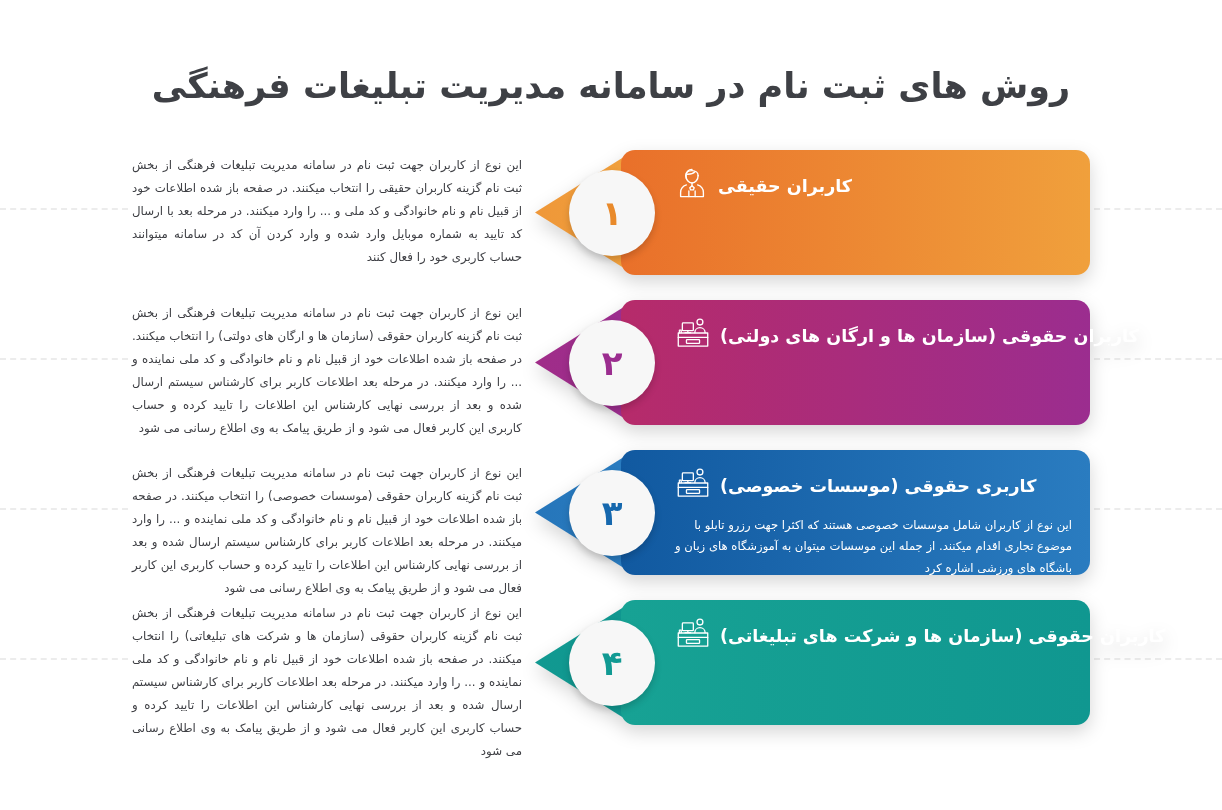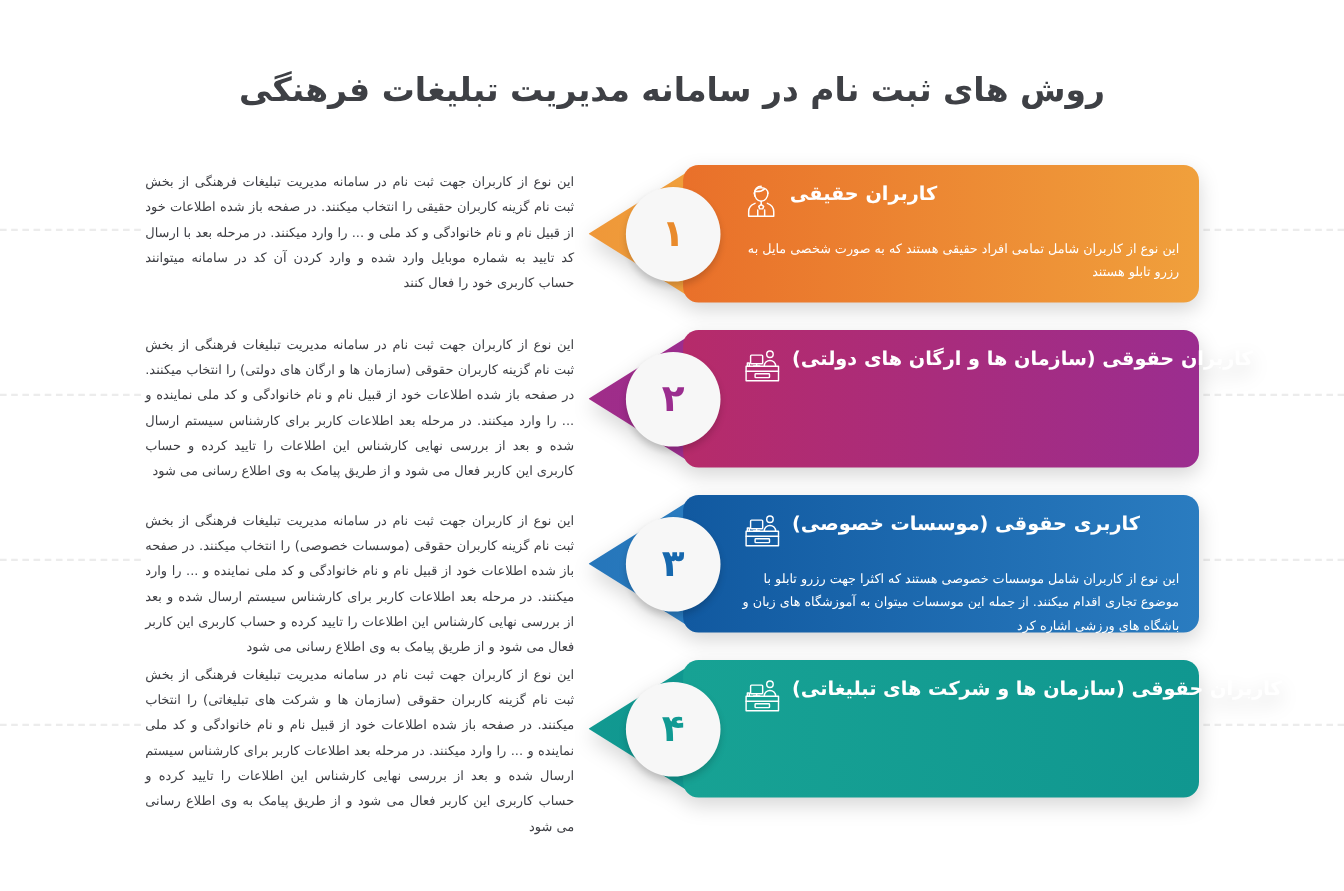--- a/index.html
+++ b/index.html
@@ -16,21 +16,21 @@
     direction: rtl;
   }
 
   
   .page-title {
     position: absolute;
     top: 62px;
     left: 0;
     right: 0;
     text-align: center;
-    font-size: 30px;
+    font-size: 35px;
     font-weight: bold;
     color: #3e4045;
     letter-spacing: 0px;
     line-height: 1.4;
     direction: rtl;
   }
 
   
   .rows {
     position: absolute;
@@ -110,21 +110,21 @@
     right: 18px;
     left: 140px;
     top: 16px;
     color: #ffffff;
     text-align: right;
     z-index: 3;
   }
   .banner-heading {
     display: flex;
     flex-direction: row-reverse;
-    align-items: flex-start;
+    align-items: center;
     justify-content: flex-start;
     gap: 9px;
     font-size: 17.5px;
     font-weight: bold;
     line-height: 1.3;
     white-space: nowrap;
   }
   .banner-heading .htext { white-space: nowrap; }
   .banner-desc {
     margin-top: 9px;
@@ -185,21 +185,20 @@
       <path d="M12.8 11.5c0-3.4 2.9-6 7.2-6s7.2 2.6 7.2 6"></path>
       <path d="M27.2 11.1c0 4.9-3.2 8.9-7.2 8.9s-7.2-4-7.2-8.9"></path>
       <path d="M13.6 9.6c3.2.2 7.7-.6 10-2.9"></path>
       <path d="M20 20v3.4"></path>
       <path d="M20 23.4l-2.6 2.1 1 2.6h3.2l1-2.6z"></path>
       <path d="M13.4 22.2C9.3 23.6 6.6 26.6 6.6 31.2V36h26.8v-4.8c0-4.6-2.7-7.6-6.8-9"></path>
       <path d="M16.3 36v-6.8M23.7 36v-6.8"></path>
     </svg></span>
           <span class="htext">کاربران حقیقی</span>
         </div>
-        <div class="banner-desc">این نوع از کاربران شامل تمامی افراد حقیقی هستند که به صورت شخصی مایل به رزرو تابلو هستند</div>
       </div>
     </div>
 
     <div class="explain">این نوع از کاربران جهت ثبت نام در سامانه مدیریت تبلیغات فرهنگی از بخش ثبت نام گزینه کاربران حقیقی را انتخاب میکنند. در صفحه باز شده اطلاعات خود از قبیل نام و نام خانوادگی و کد ملی و ... را وارد میکنند. در مرحله بعد با ارسال کد تایید به شماره موبایل وارد شده و وارد کردن آن کد در سامانه میتوانند حساب کاربری خود را فعال کنند</div>
   </div>
     <div class="row row2">
     <div class="dash-left"></div>
     <div class="dash-right"></div>
 
     <div class="banner-wrap">

